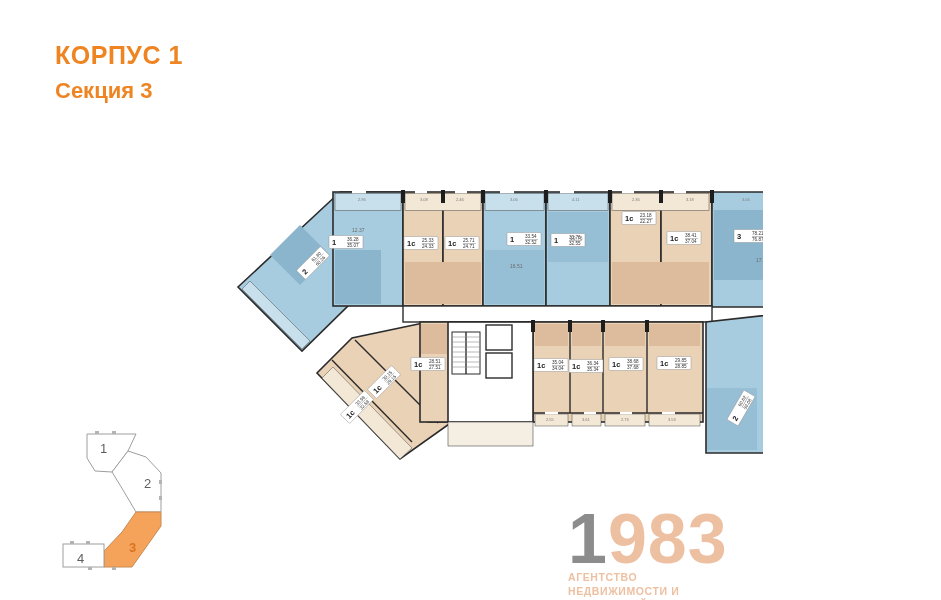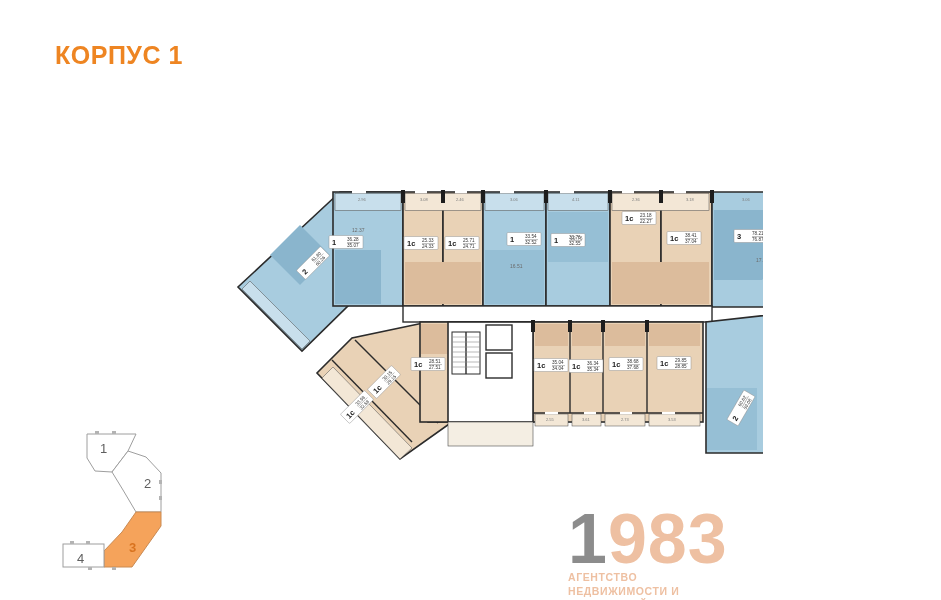--- a/index.html
+++ b/index.html
@@ -41,20 +41,21 @@
   .logo .d-peach{color:#EEC0A2;}
   .logo .sub{color:#EEC0A2;font-size:10.5px;font-weight:bold;letter-spacing:.6px;line-height:1.25;}
 </style>
 </head>
 <body>
 
 <div class="page">
 
   <div class="hdr">
     <div class="l1">КОРПУС 1</div>
+    <div class="l2">Секция 3</div>
   </div>
 
   <svg width="941" height="600" viewBox="0 0 941 600">
 
     <g>
       <polygon class="blue" points="340,182 238,277 302,341 403,242 403,182"></polygon>
       <polygon class="bluelt" points="242,279 302,339 310,331 250,271"></polygon>
       <polygon class="blue3" points="300,215 330,245 300,275 270,245"></polygon>
     </g>
 

